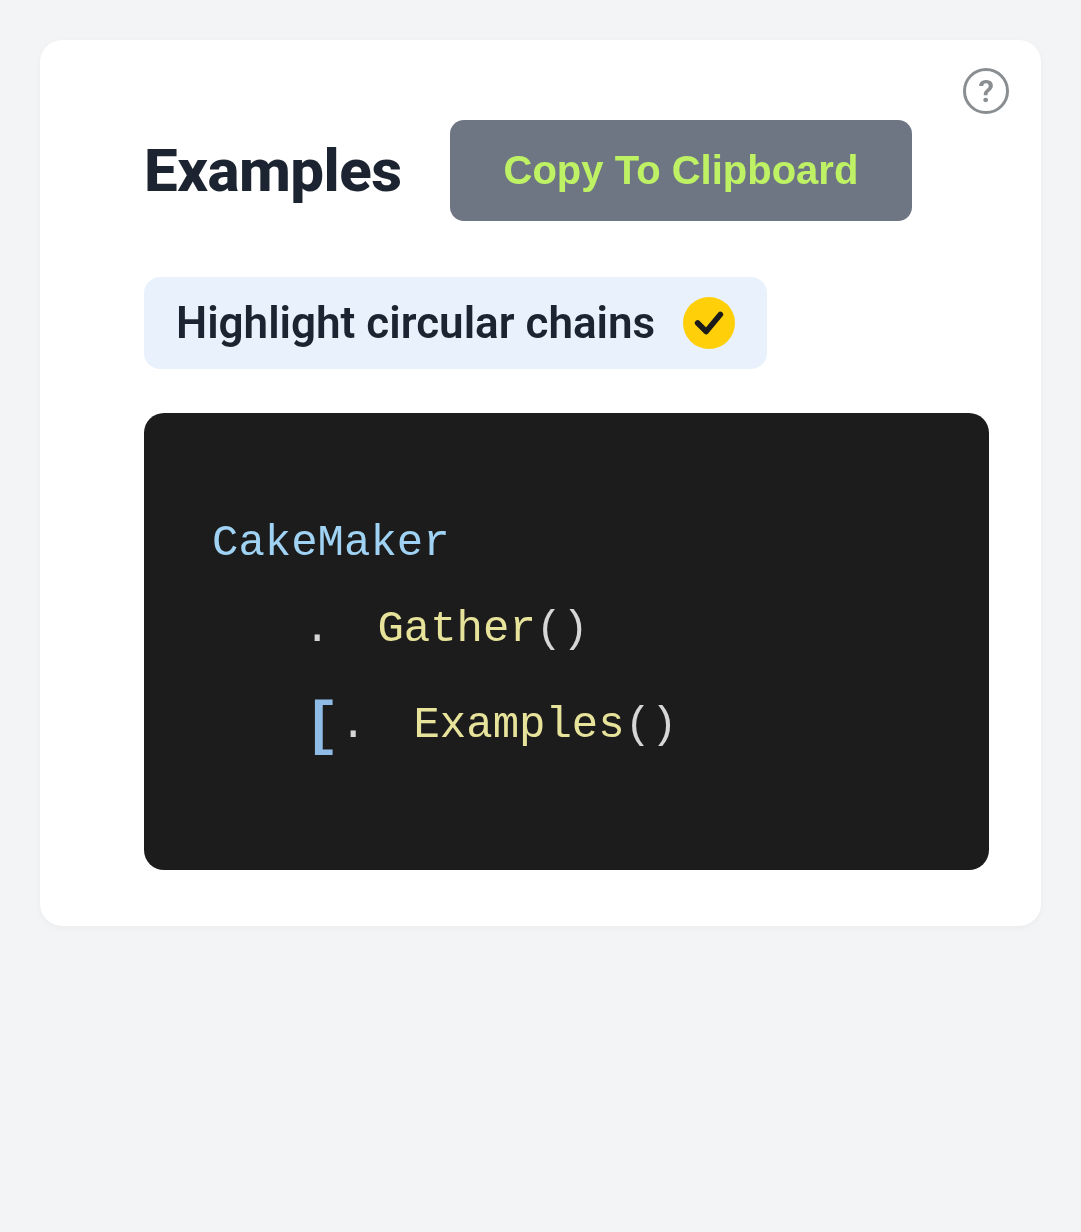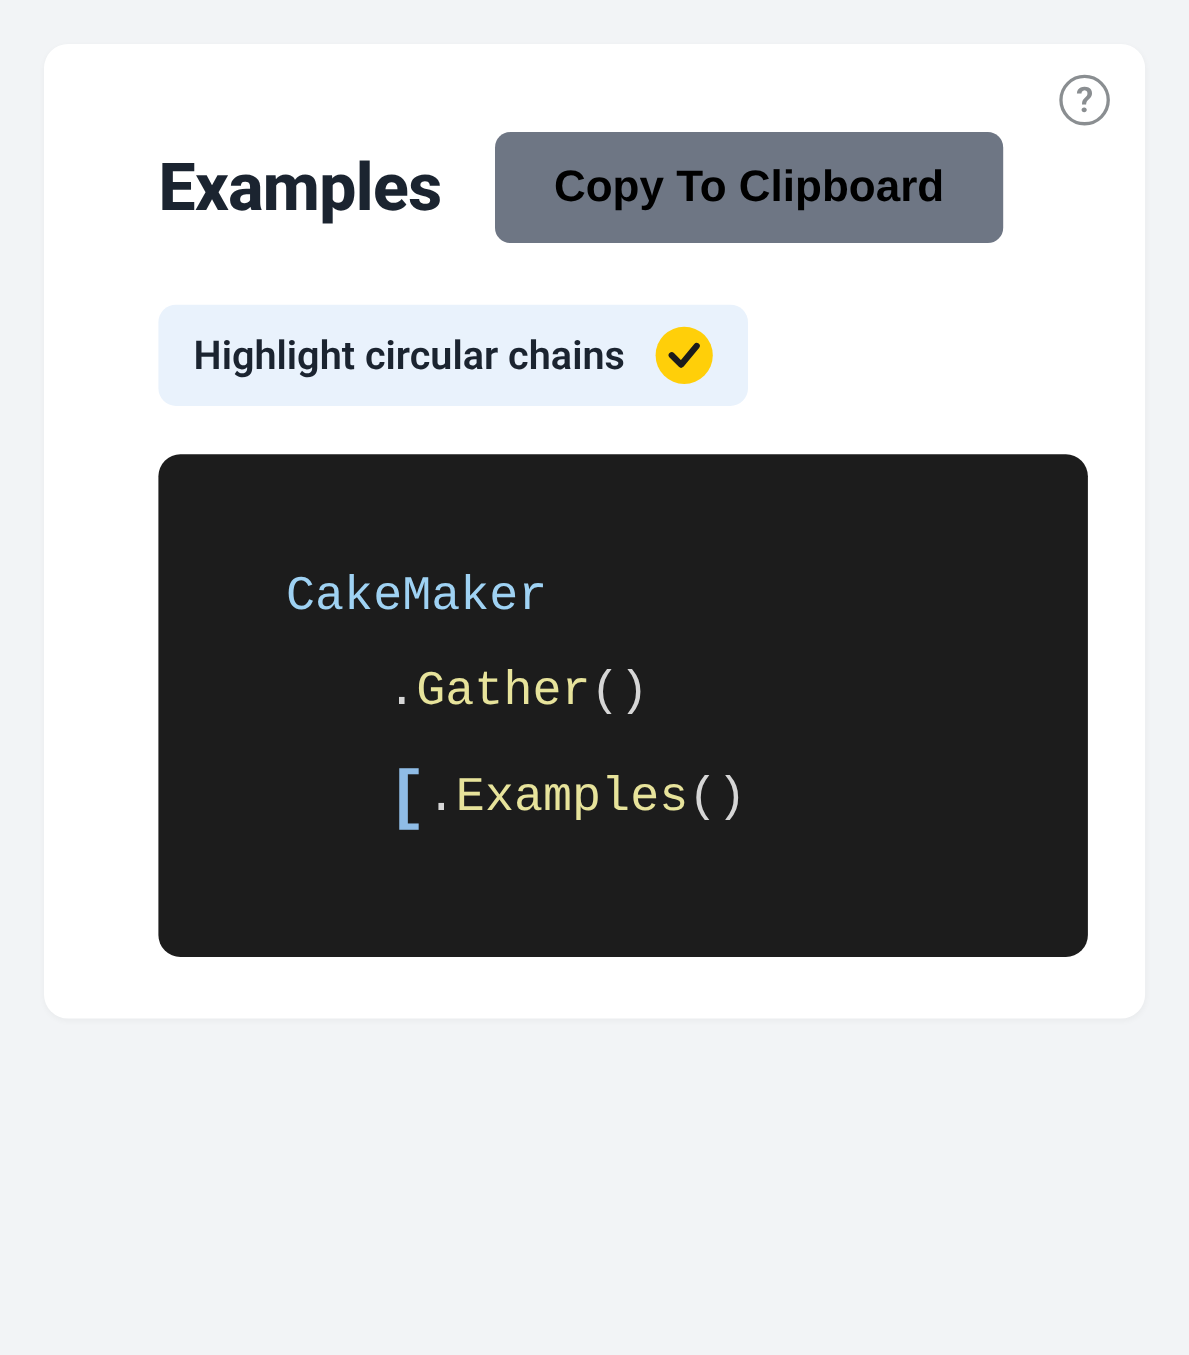--- a/index.html
+++ b/index.html
@@ -44,40 +44,40 @@
       padding-left: 56px;
     }
     .title {
       font-size: 60px;
       font-weight: 800;
       color: #1b2430;
       letter-spacing: -0.5px;
     }
     .copy-button {
       background: #6e7684;
-      color: #000000;
+      color: #bef264;
       font-size: 40px;
       font-weight: 700;
       padding: 28px 54px;
       border: none;
       border-radius: 14px;
       cursor: pointer;
     }
     .toggle-pill {
       display: inline-flex;
       align-items: center;
       gap: 28px;
       background: #e9f2fc;
       border-radius: 16px;
       padding: 20px 32px 20px 32px;
       margin-left: 56px;
       margin-bottom: 44px;
     }
     .toggle-label {
-      font-size: 36px;
+      font-size: 44px;
       font-weight: 600;
       color: #1b2430;
     }
     .toggle-check {
       width: 52px;
       height: 52px;
       background: #ffcf09;
       border-radius: 50%;
       display: flex;
       align-items: center;
@@ -85,28 +85,28 @@
     }
     .toggle-check svg {
       width: 34px;
       height: 34px;
     }
     .code-block {
       background: #1c1c1c;
       border-radius: 20px;
       margin-left: 56px;
       margin-right: 4px;
-      padding: 96px 40px 96px 116px;
+      padding: 96px 40px 96px 68px;
       font-family: "SFMono-Regular", Consolas, "Liberation Mono", Menlo, monospace;
       font-size: 44px;
       line-height: 1.55;
       color: #e6e6e6;
     }
     .tok-type { color: #9fd2f3; }
-    .tok-method { color: #e7e39b; }
+    .tok-method { color: #e7e39b; margin-left: 47px; }
     .tok-punct { color: #d6d6d6; }
     .bracket-blue { color: #8fbce6; font-size: 60px; font-weight: 700; vertical-align: -6px; }
     .bracket-yellow { color: #ecd727; font-size: 60px; font-weight: 700; vertical-align: -6px; }
     .indent1 { padding-left: 92px; display: block; }
     .line { display: block; margin-top: 18px; }
   </style>
 </head>
 <body>
 
 <div class="card">

